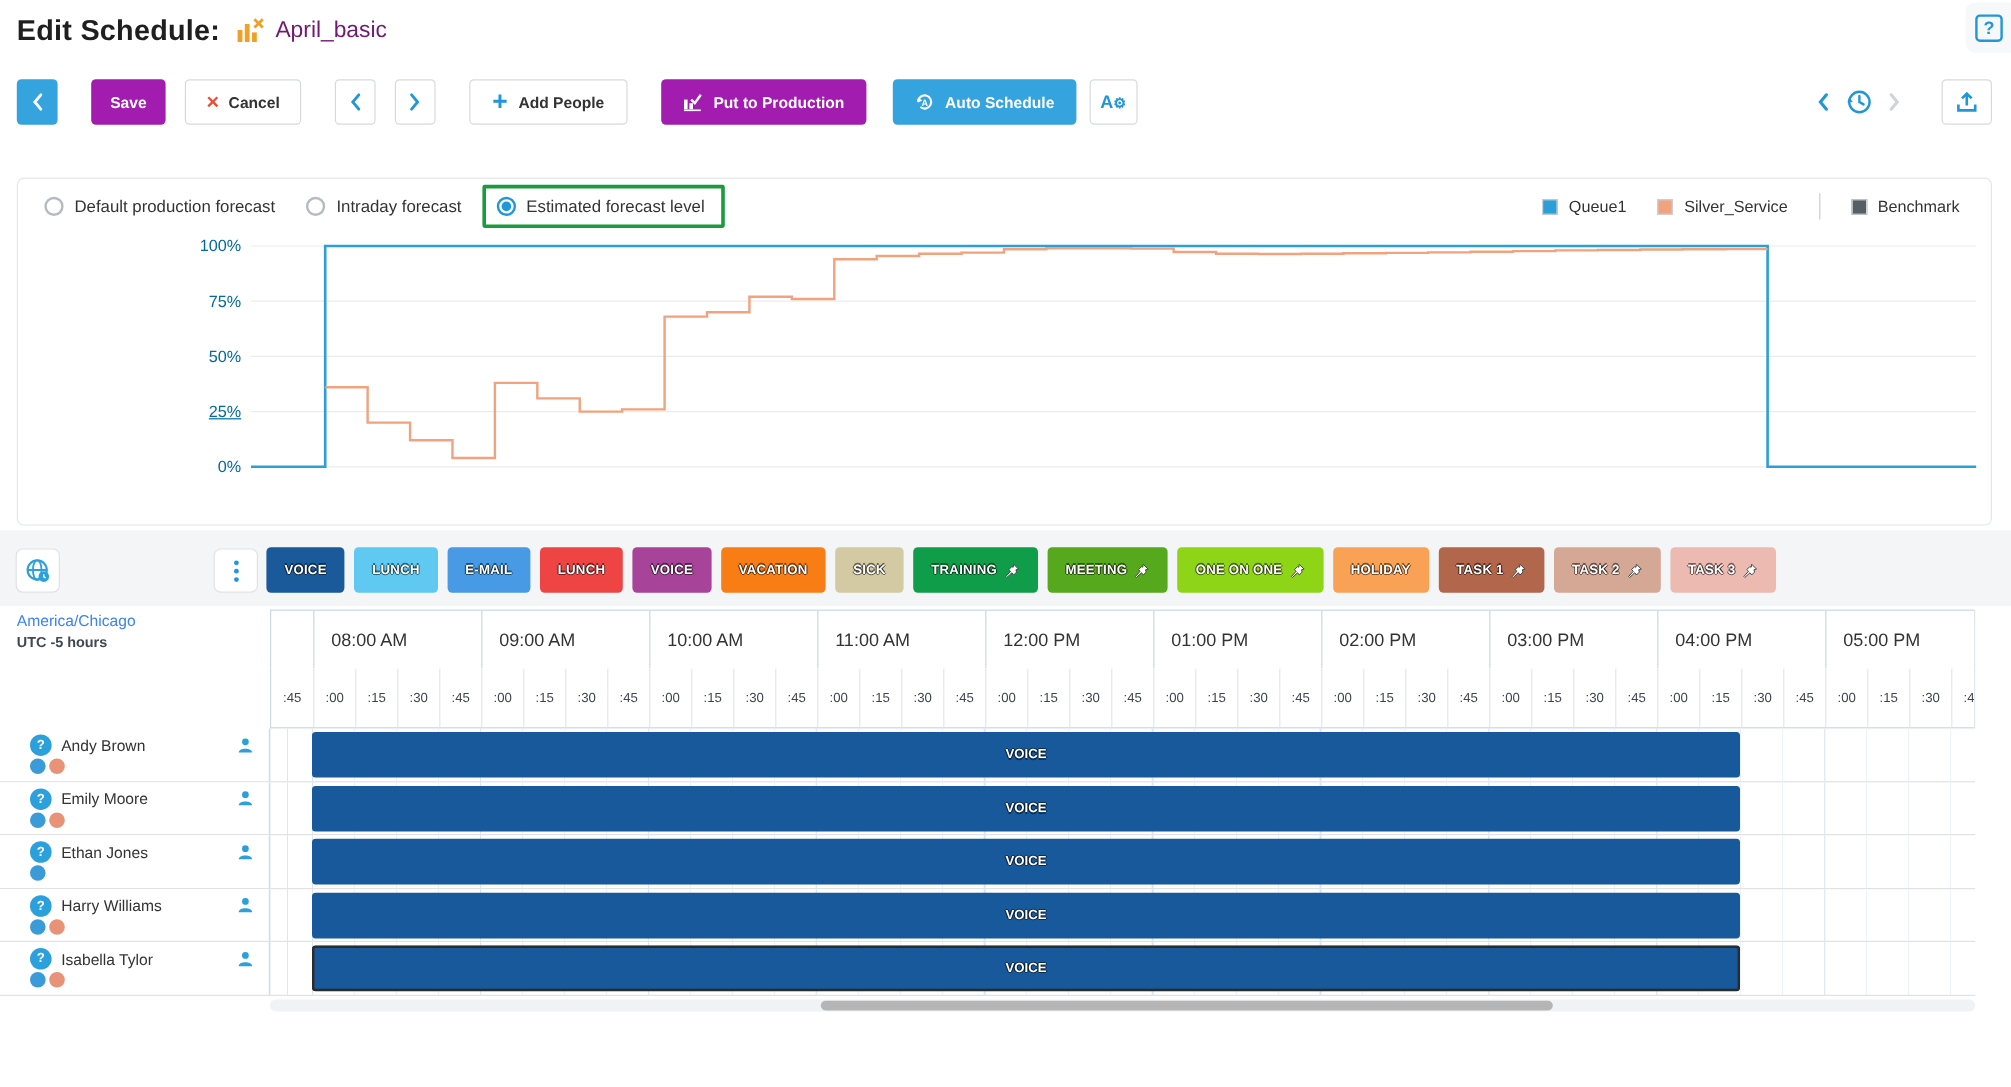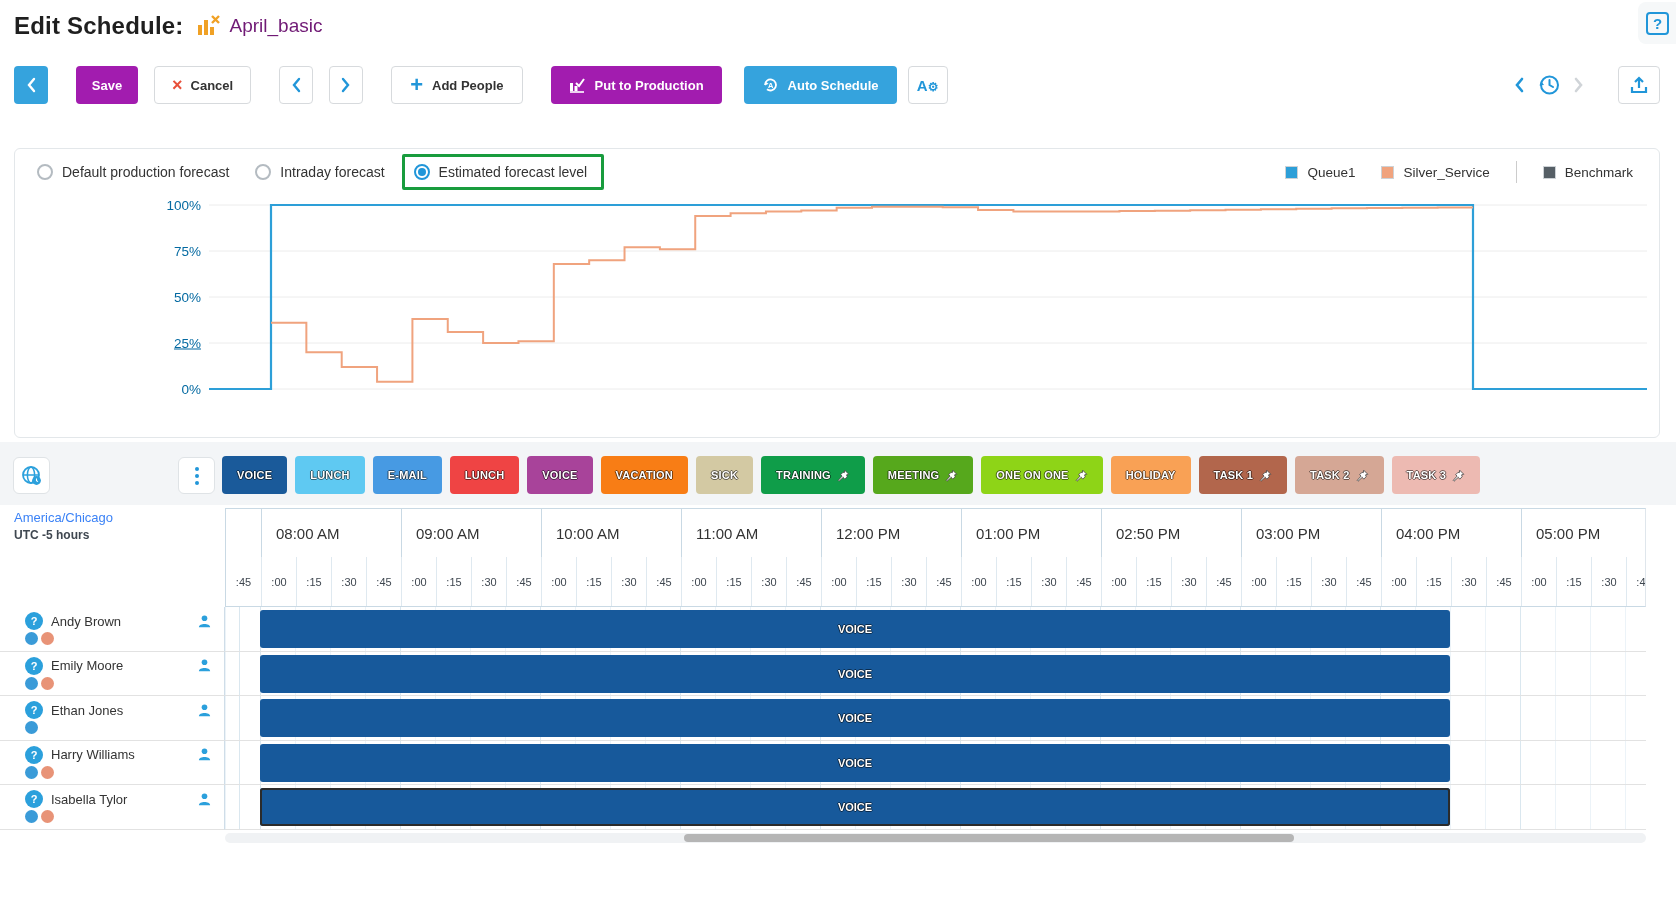--- a/index.html
+++ b/index.html
@@ -350,21 +350,21 @@
     </div>
 
   <div class="hour-row" id="hourRow">
       <div class="hour-cell hour-lead"></div>
       <div class="hour-cell">08:00 AM</div>
       <div class="hour-cell">09:00 AM</div>
       <div class="hour-cell">10:00 AM</div>
       <div class="hour-cell">11:00 AM</div>
       <div class="hour-cell">12:00 PM</div>
       <div class="hour-cell">01:00 PM</div>
-      <div class="hour-cell">02:50 PM</div>
+      <div class="hour-cell">02:00 PM</div>
       <div class="hour-cell">03:00 PM</div>
       <div class="hour-cell">04:00 PM</div>
       <div class="hour-cell">05:00 PM</div>
     </div>
   <div class="minute-row" id="minuteRow">
       <div class="min-cell">:45</div>
       <div class="min-cell">:00</div>
       <div class="min-cell">:15</div>
       <div class="min-cell">:30</div>
       <div class="min-cell">:45</div>

